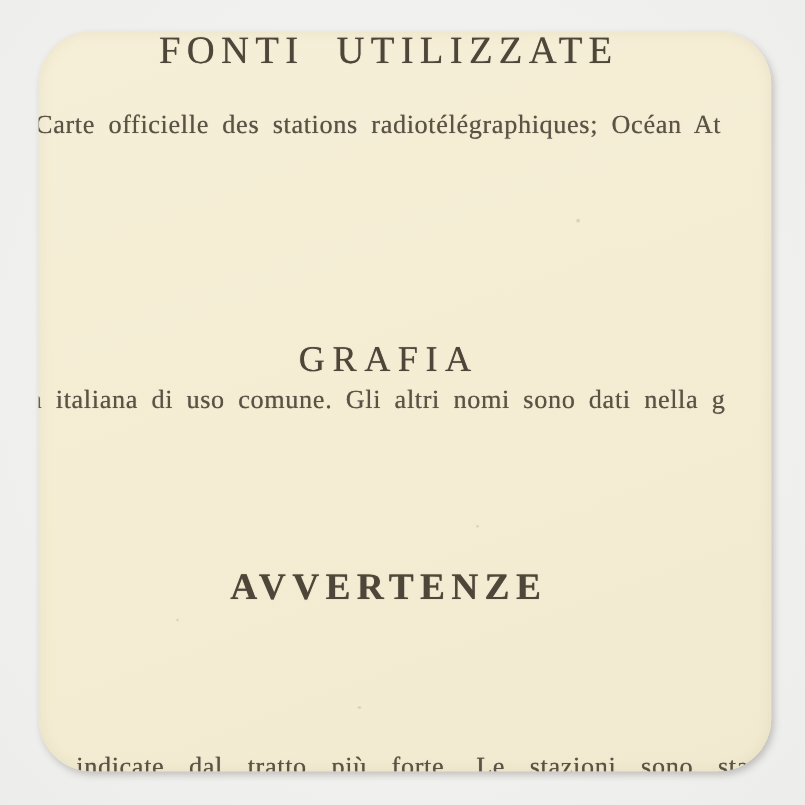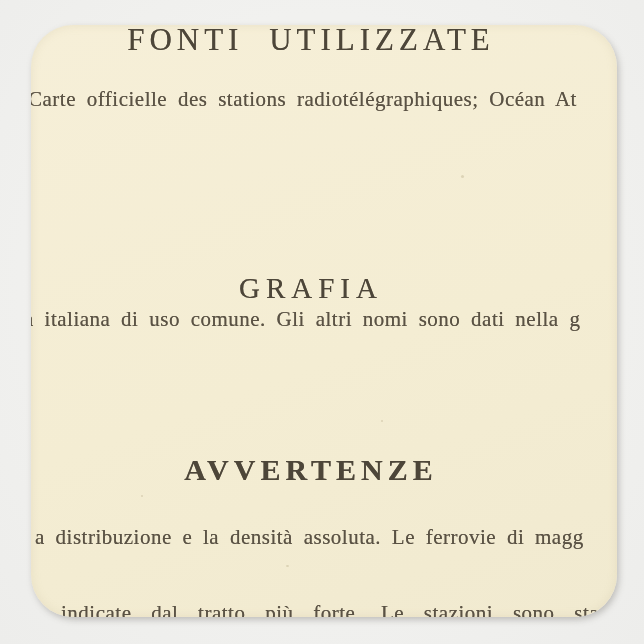--- a/index.html
+++ b/index.html
@@ -75,21 +75,20 @@
 
     <div class="line l-1">Carte officielle des stations radiotélégraphiques; Océan At</div>
 
 
     <div class="heading h-grafia">GRAFIA</div>
 
     <div class="line l-3">a italiana di uso comune. Gli altri nomi sono dati nella g</div>
 
     <div class="heading h-avvert">AVVERTENZE</div>
 
-    <div class="line l-4">a distribuzione e la densità assoluta. Le ferrovie di magg</div>
 
     <div class="line l-5">indicate dal tratto più forte. Le stazioni sono state indi</div>
 
     <div class="speckle" style="left:430px; top:150px; width:3px; height:3px;"></div>
     <div class="speckle" style="left:350px; top:395px; width:2px; height:2px;"></div>
     <div class="speckle" style="left:255px; top:540px; width:3px; height:2px;"></div>
     <div class="speckle" style="left:110px; top:470px; width:2px; height:2px;"></div>
   </div>
 </div>
 

